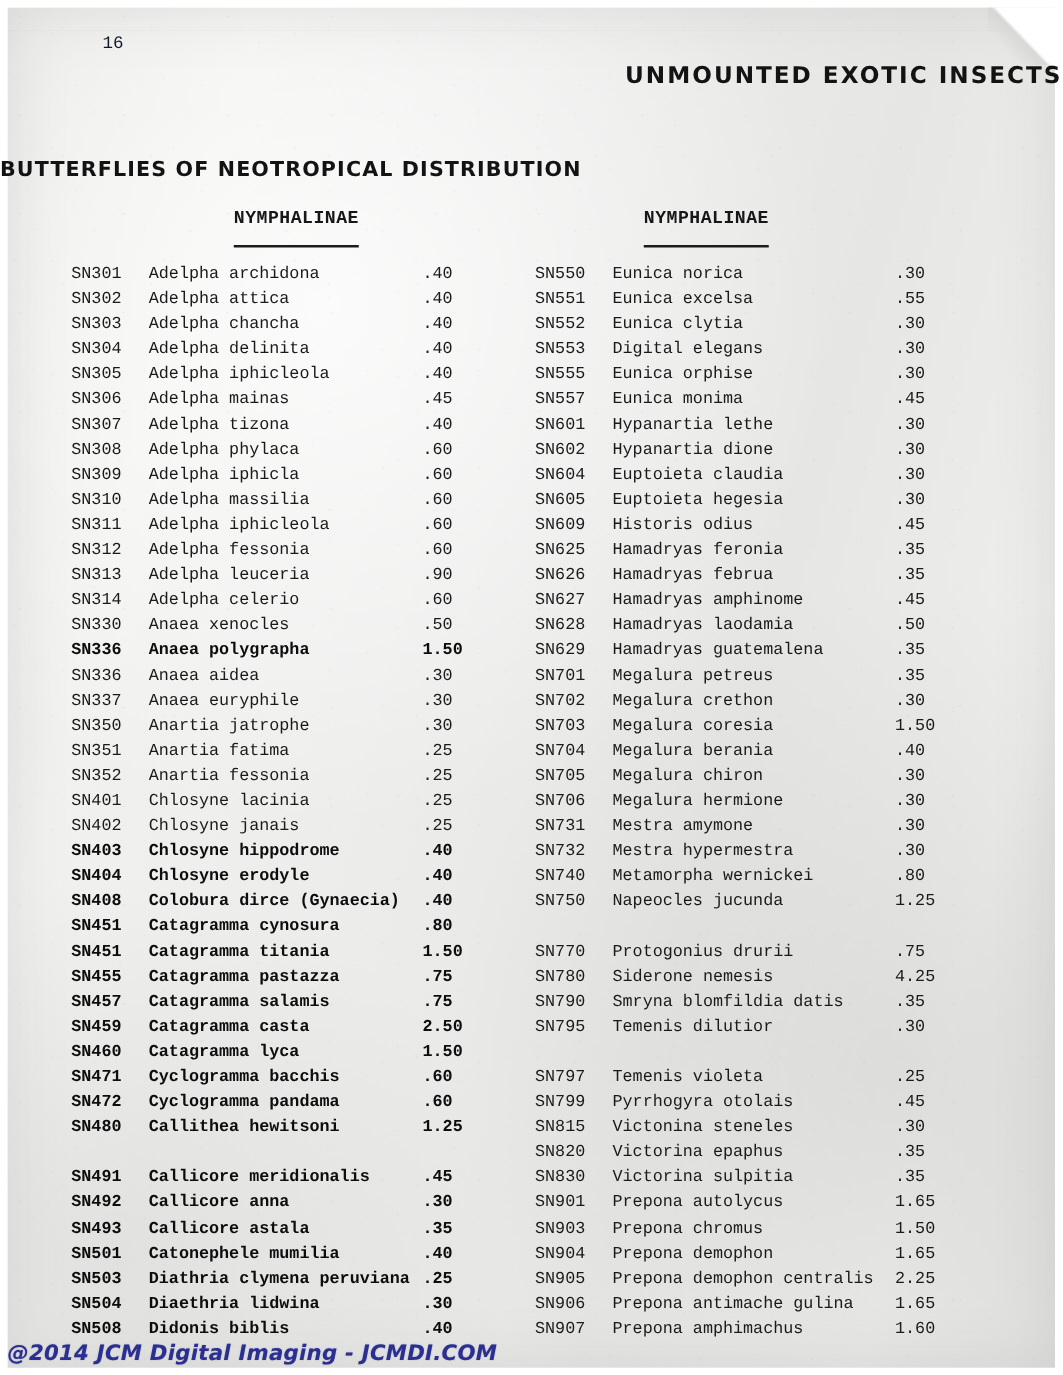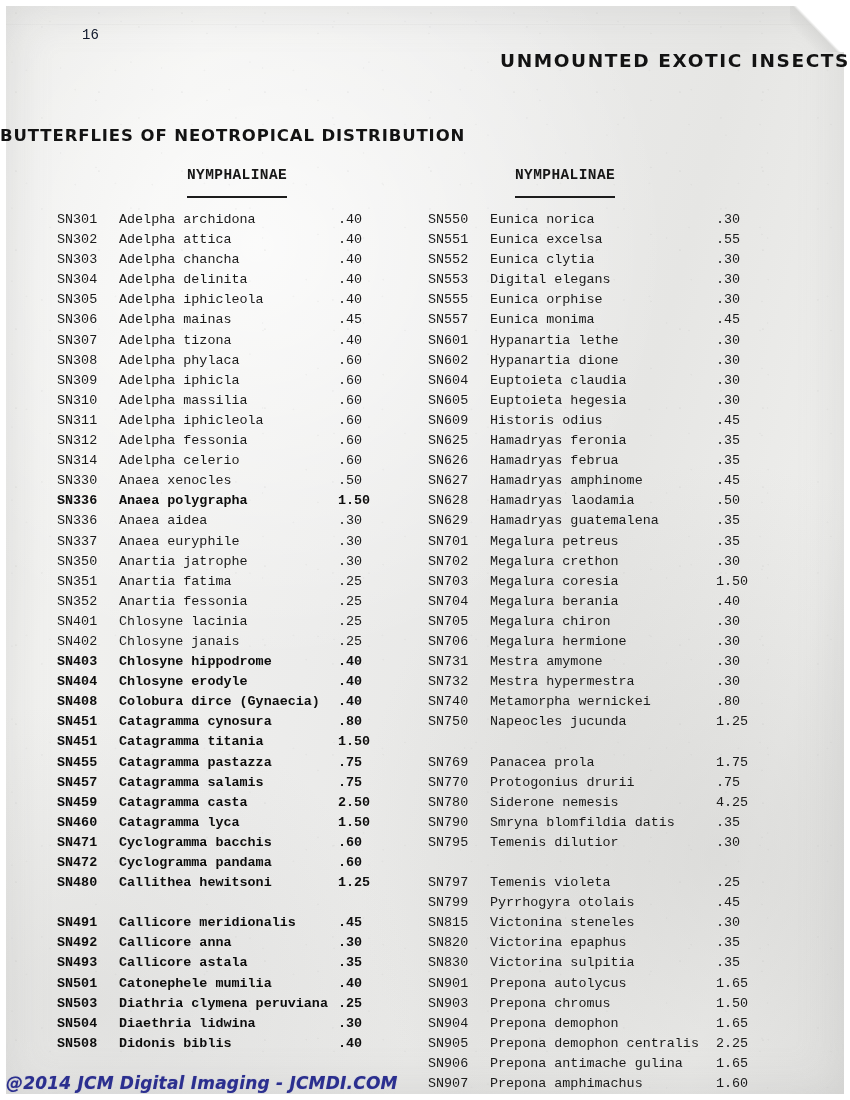--- a/index.html
+++ b/index.html
@@ -255,20 +255,25 @@
         <span class="code">SN311</span>
         <span class="name">Adelpha iphicleola</span>
         <span class="price">.60</span>
       </div>
       <div class="row">
         <span class="code">SN312</span>
         <span class="name">Adelpha fessonia</span>
         <span class="price">.60</span>
       </div>
       <div class="row">
+        <span class="code">SN313</span>
+        <span class="name">Adelpha leuceria</span>
+        <span class="price">.90</span>
+      </div>
+      <div class="row">
         <span class="code">SN314</span>
         <span class="name">Adelpha celerio</span>
         <span class="price">.60</span>
       </div>
       <div class="row">
         <span class="code">SN330</span>
         <span class="name">Anaea xenocles</span>
         <span class="price">.50</span>
       </div>
       <div class="row bold">
@@ -534,25 +539,20 @@
         <span class="name">Metamorpha wernickei</span>
         <span class="price">.80</span>
       </div>
       <div class="row">
         <span class="code">SN750</span>
         <span class="name">Napeocles jucunda</span>
         <span class="price">1.25</span>
       </div>
       <div class="row spacer"></div>
       <div class="row">
-        <span class="code">SN769</span>
-        <span class="name">Panacea prola</span>
-        <span class="price">1.75</span>
-      </div>
-      <div class="row">
         <span class="code">SN770</span>
         <span class="name">Protogonius drurii</span>
         <span class="price">.75</span>
       </div>
       <div class="row">
         <span class="code">SN780</span>
         <span class="name">Siderone nemesis</span>
         <span class="price">4.25</span>
       </div>
       <div class="row">

